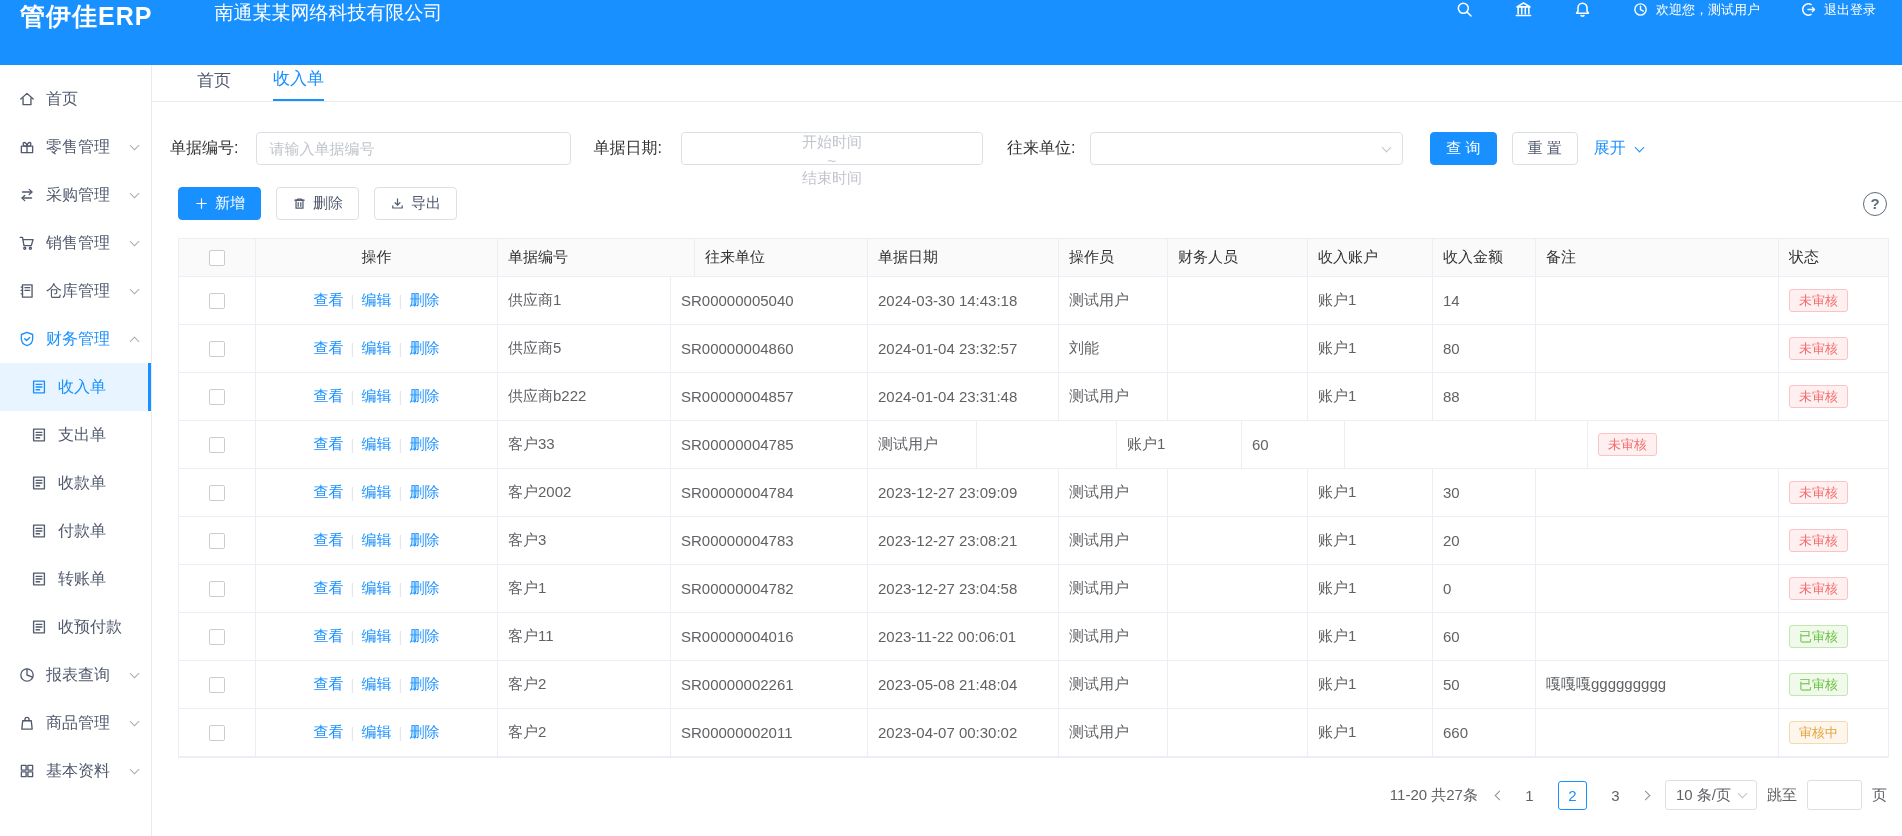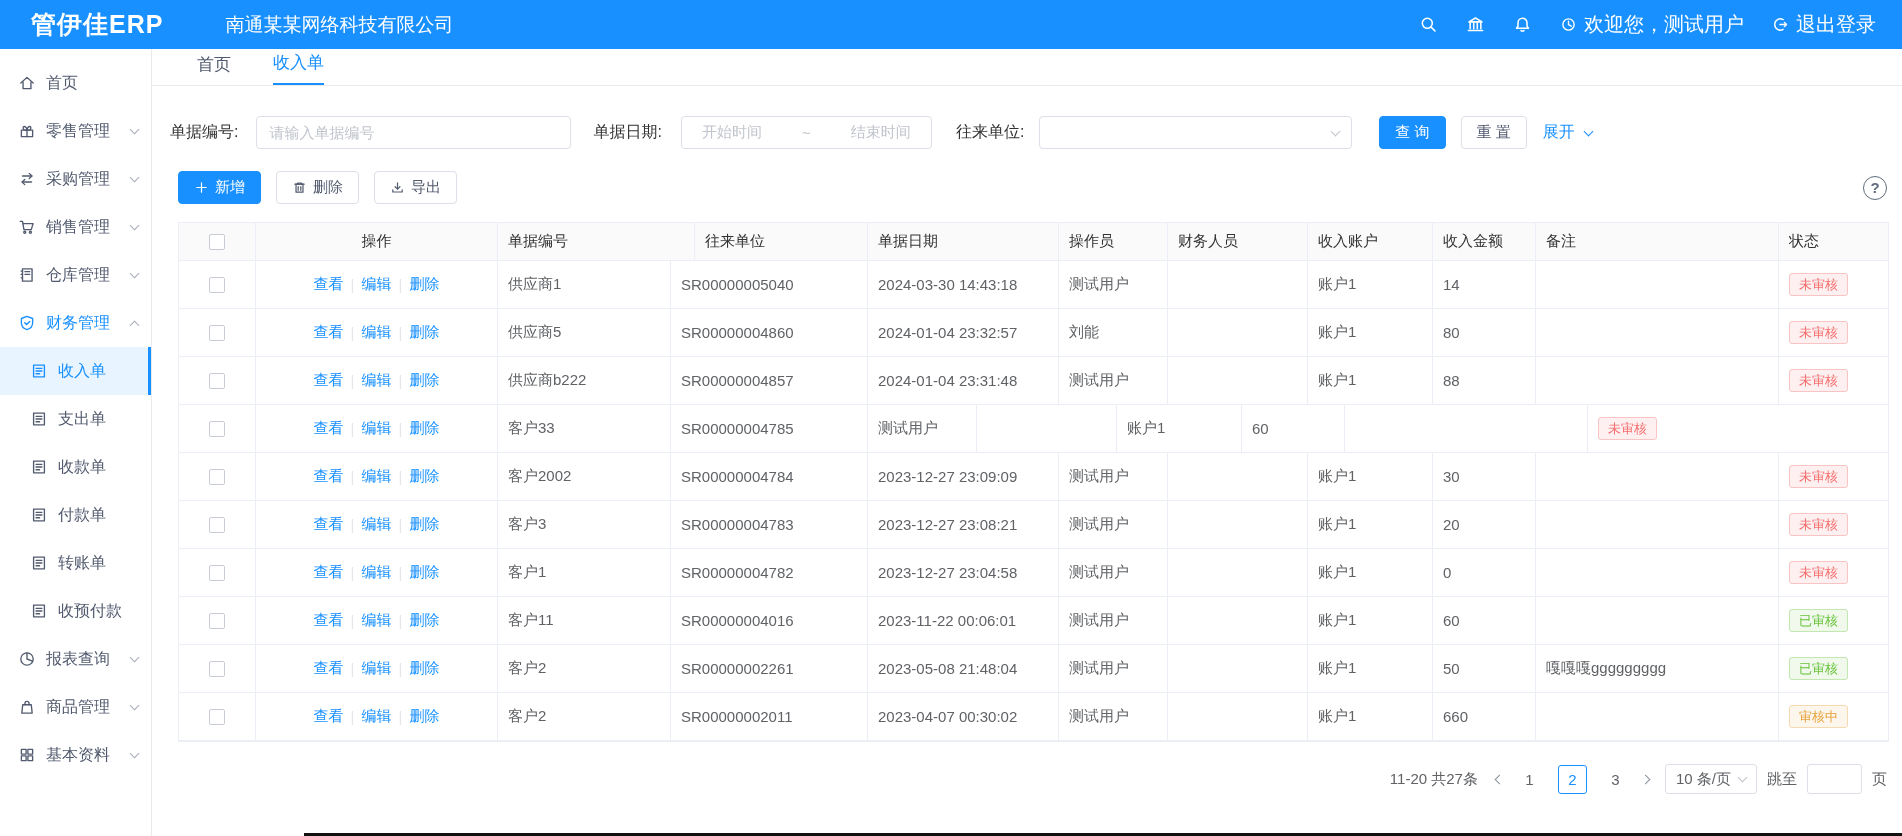--- a/index.html
+++ b/index.html
@@ -1,24 +1,24 @@
 <!DOCTYPE html>
 <html style="--accent: #1890ff;"><head>
 <meta charset="utf-8">
 <style>
   * { margin:0; padding:0; box-sizing:border-box; }
   html,body { width:1902px; height:836px; overflow:hidden;
     font-family:"Liberation Sans","DejaVu Sans",sans-serif; background:#fff; color:#333; }
   svg { display:block; }
 
   
-  .topbar { height:49px; background:var(--accent,#1890ff); display:flex; align-items:center; color:#fff;padding-left:11px; }
+  .topbar { height:65px; background:var(--accent,#1890ff); display:flex; align-items:flex-start; color:#fff; }
   .logo { font-size:25px; font-weight:bold; margin-left:20px; letter-spacing:1px; }
   .company { font-size:19px; margin-left:62px; }
-  .top-right { margin-left:auto; display:flex; align-items:center; gap:28px; margin-right:26px; font-size:20px; }
+  .top-right { margin-left:auto; display:flex; align-items:center; gap:40px; margin-right:26px; font-size:13px; }
   .tbicon svg { width:19px; height:19px; stroke:#fff; fill:none; stroke-width:1.3; stroke-linecap:round; stroke-linejoin:round; }
   .witem { display:flex; align-items:center; gap:7px; cursor:pointer; }
   .witem svg { width:17px; height:17px; stroke:#fff; fill:none; stroke-width:1.3; stroke-linecap:round; stroke-linejoin:round; }
 
   
   .shell { display:flex; height:787px; }
   .sidebar { width:152px; border-right:1px solid #e8eaec; padding-top:10px; background:#fff; flex:none; }
   .side-item { height:48px; display:flex; align-items:center; padding-left:18px; font-size:16px; color:#515a6e; cursor:pointer; }
   .side-item svg, .side-child svg { width:18px; height:18px; stroke:currentColor; fill:none; stroke-width:1.2; stroke-linecap:round; stroke-linejoin:round; flex:none; }
   .side-item .slabel { margin-left:10px; white-space:nowrap; }
@@ -34,22 +34,22 @@
   .tabbar { height:37px; border-bottom:1px solid #e8eaec; display:flex; align-items:flex-end; padding-left:45px; gap:42px; }
   .tab { font-size:17px; color:#515a6e; padding-bottom:9px; cursor:pointer; }
   .tab.active { color:var(--accent,#1890ff); border-bottom:2px solid var(--accent,#1890ff); }
 
   
   .filters { display:flex; align-items:center; margin-top:30px; padding-left:18px; font-size:16px; color:#333; }
   .flabel { white-space:nowrap; }
   .finput { width:315px; height:33px; border:1px solid #dcdfe6; border-radius:4px; margin-left:18px;
     padding:0 12px; font-size:15px; color:#333; outline:none; font-family:inherit; }
   .finput::placeholder { color:#c0c4cc; }
-  .daterange { width:251px; height:33px; border:1px solid #dcdfe6; border-radius:4px; margin-left:19px;
-    display:flex; align-items:center; justify-content:space-around; color:#c0c4cc; font-size:15px; cursor:pointer; }
+  .daterange { width:302px; height:33px; border:1px solid #dcdfe6; border-radius:4px; margin-left:19px;
+    display:flex; align-items:center; justify-content:space-around; color:#c0c4cc; font-size:15px; cursor:pointer;flex-direction:column; }
   .lbl2 { margin-left:22px; } .lbl3 { margin-left:24px; }
   .fselect { width:313px; height:33px; border:1px solid #dcdfe6; border-radius:4px; margin-left:15px;
     display:flex; align-items:center; justify-content:flex-end; padding-right:12px; color:#c0c4cc; cursor:pointer; }
   .btn { height:33px; border-radius:4px; font-size:15px; display:inline-flex; align-items:center; justify-content:center;
     padding:0 15px; cursor:pointer; border:1px solid #dcdfe6; background:#fff; color:#515a6e; font-family:inherit; gap:6px; white-space:nowrap; }
   .btn.primary { background:var(--accent,#1890ff); border-color:var(--accent,#1890ff); color:#fff; }
   .btn svg { width:15px; height:15px; stroke:currentColor; fill:none; stroke-width:1.3; stroke-linecap:round; stroke-linejoin:round; }
   .btn-search { margin-left:27px; } .btn-reset { margin-left:15px; }
   .expand { margin-left:16px; color:var(--accent,#1890ff); display:flex; align-items:center; gap:10px; cursor:pointer; font-size:16px; }
   .chev { display:inline-block; width:7px; height:7px; border-right:1.6px solid currentColor; border-bottom:1.6px solid currentColor; transform:rotate(45deg); margin-top:-3px; }

